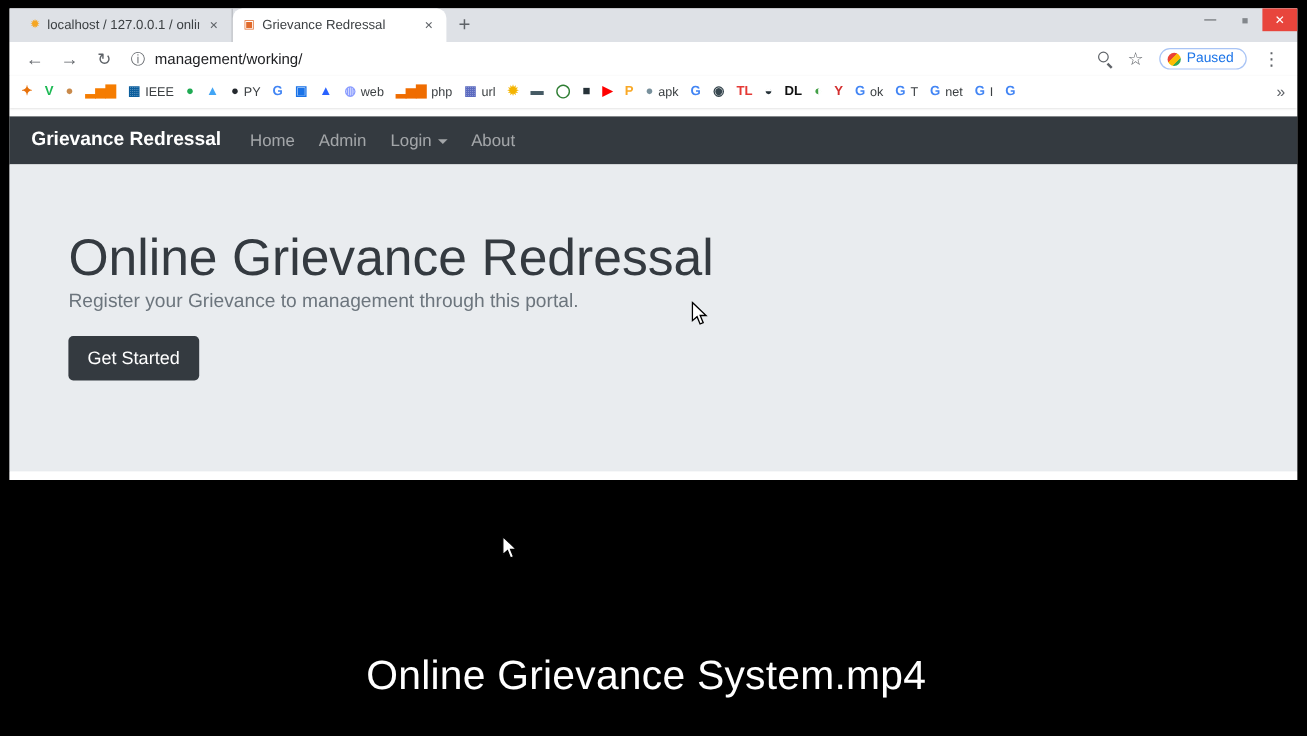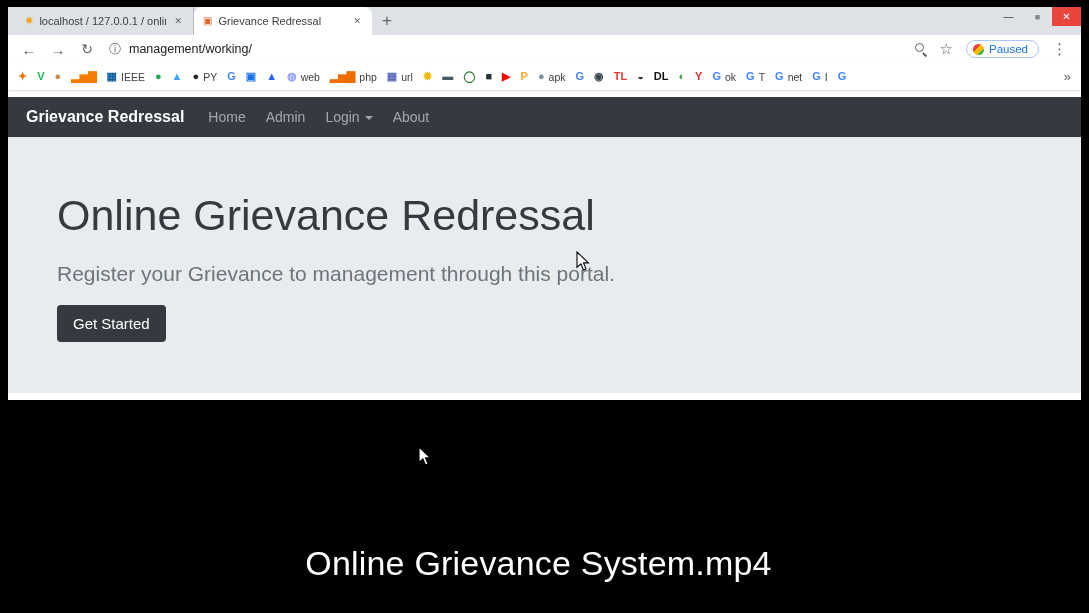--- a/index.html
+++ b/index.html
@@ -85,21 +85,21 @@
     padding:0 18px;
   }
   .brand { color:#fff; font-weight:bold; font-size:16px; margin-right:14px; }
   .nav-links { display:flex; align-items:center; }
   .nav-link { color:var(--link-muted,rgba(255,255,255,0.55)); font-size:14px; padding:0 10px; }
   .caret { display:inline-block; margin-left:5px; vertical-align:middle;
       border-top:4px solid rgba(255,255,255,0.55); border-left:4px solid transparent;
       border-right:4px solid transparent; }
   .hero { height:256px; background:var(--hero-bg,#e9ecef); padding:54px 0 0 49px; }
   .hero-title { font-size:43px; font-weight:300; color:#343a40; line-height:1.15; }
-  .hero-sub { margin-top:22px; font-size:21px; color:#6c757d; }
+  .hero-sub { margin-top:3px; font-size:16px; color:#6c757d; }
   .hero-cta { display:inline-block; margin-top:19px; background:var(--navbar-dark,#343a40);
       color:#fff; font-size:15px; padding:10px 16px; border-radius:4px; border:none; }
   .page-foot { height:7px; background:#fff; }
 </style>
 </head>
 <body>
 
 <div class="browser">
 
   <div class="tabbar">

